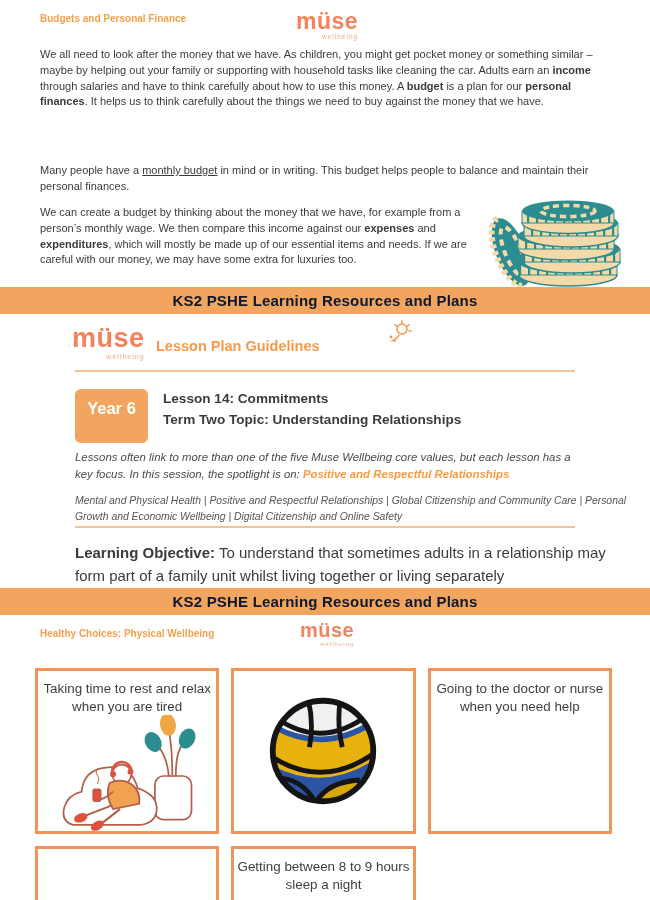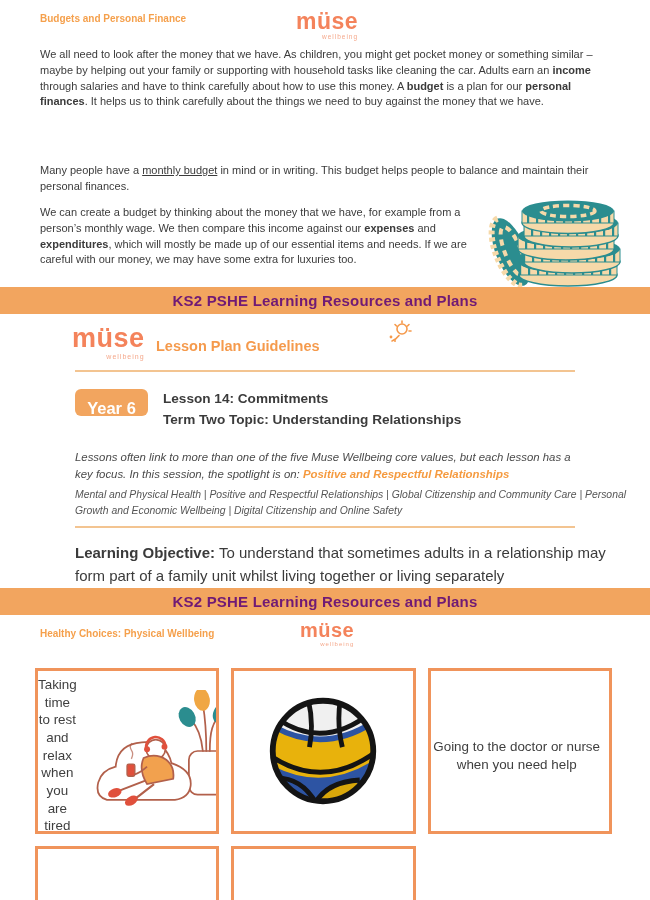--- a/index.html
+++ b/index.html
@@ -22,44 +22,44 @@
 
   
   .sheet-heading{font-size:10px;font-weight:bold;color:#f5a04c;}
   .bodytext{font-size:11px;line-height:1.44;color:#3b3b3b;}
   .seg-b{font-weight:bold;}
   .seg-u{text-decoration:underline;}
   .seg-orange{color:#f59a3f;font-weight:bold;}
 
   .banner{
     left:0;width:650px;height:27px;background:#f2a55f;
-    color:#701a75;font-weight:bold;font-size:15px;text-align:center;line-height:27px;
+    color:#0f172a;font-weight:bold;font-size:15px;text-align:center;line-height:27px;
     letter-spacing:.2px;
   }
 
   
   .lesson-guidelines-title{font-size:14.5px;font-weight:bold;color:#f59a4c;}
   .divider{height:2px;background:#f3c491;width:500px;left:75px;}
   .year-badge{
-    left:75px;width:73px;height:27px;background:#f2a55f;border-radius:6px;
+    left:75px;width:73px;height:54px;background:#f2a55f;border-radius:6px;
     color:#fff;font-weight:bold;font-size:16.5px;text-align:center;line-height:38px;
   }
   .lesson-line{font-size:13.6px;font-weight:bold;color:#3b3b3b;}
   .s2-intro{font-size:11.4px;line-height:1.5;color:#4a4a4a;font-style:italic;}
-  .s2-values{font-size:10.4px;font-style:italic;line-height:1.55;color:#555;}
+  .s2-values{font-size:10.4px;font-style:italic;line-height:1.55;color:#555;margin-top:6px;}
   .objective{font-size:15px;line-height:1.55;color:#3b3b3b;}
 
   
   .cards{
     left:35px;top:668px;width:577px;
     display:grid;grid-template-columns:repeat(3,1fr);grid-template-rows:166px 166px;gap:12px;
   }
   .card{
     border:3px solid #f0945b;background:#fff;box-sizing:border-box;
-    display:flex;align-items:center;overflow:hidden;
+    display:flex;flex-direction:column;align-items:center;overflow:hidden;
   }
   .card-label{
     margin-top:9px;font-size:13.4px;line-height:1.32;color:#3f3f3f;text-align:center;
     width:172px;
   }
   .card-illus{flex:1;display:flex;align-items:center;justify-content:center;width:100%;}
 </style>
 </head>
 <body>
 

